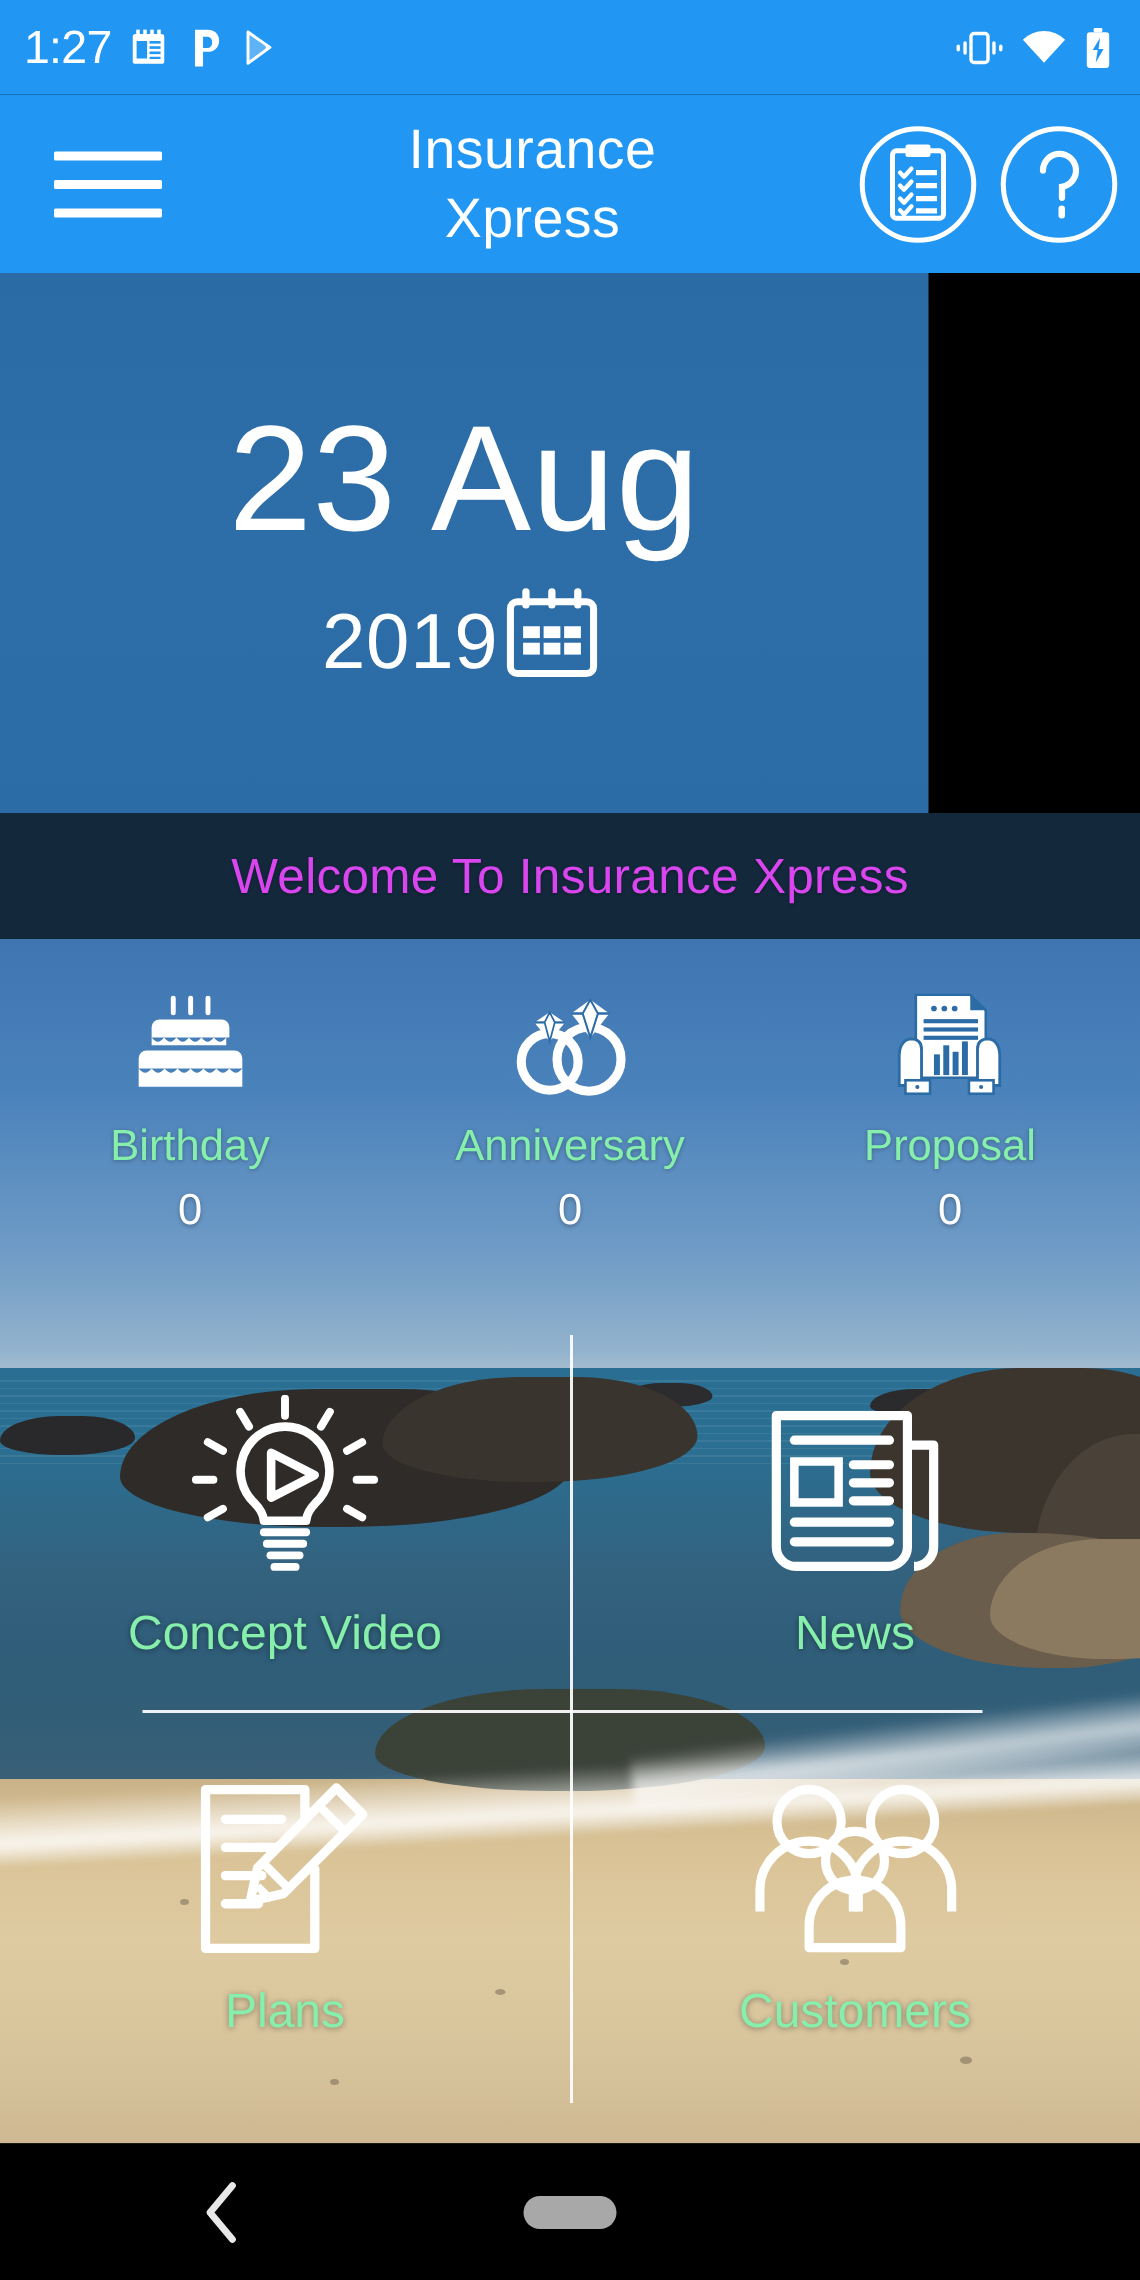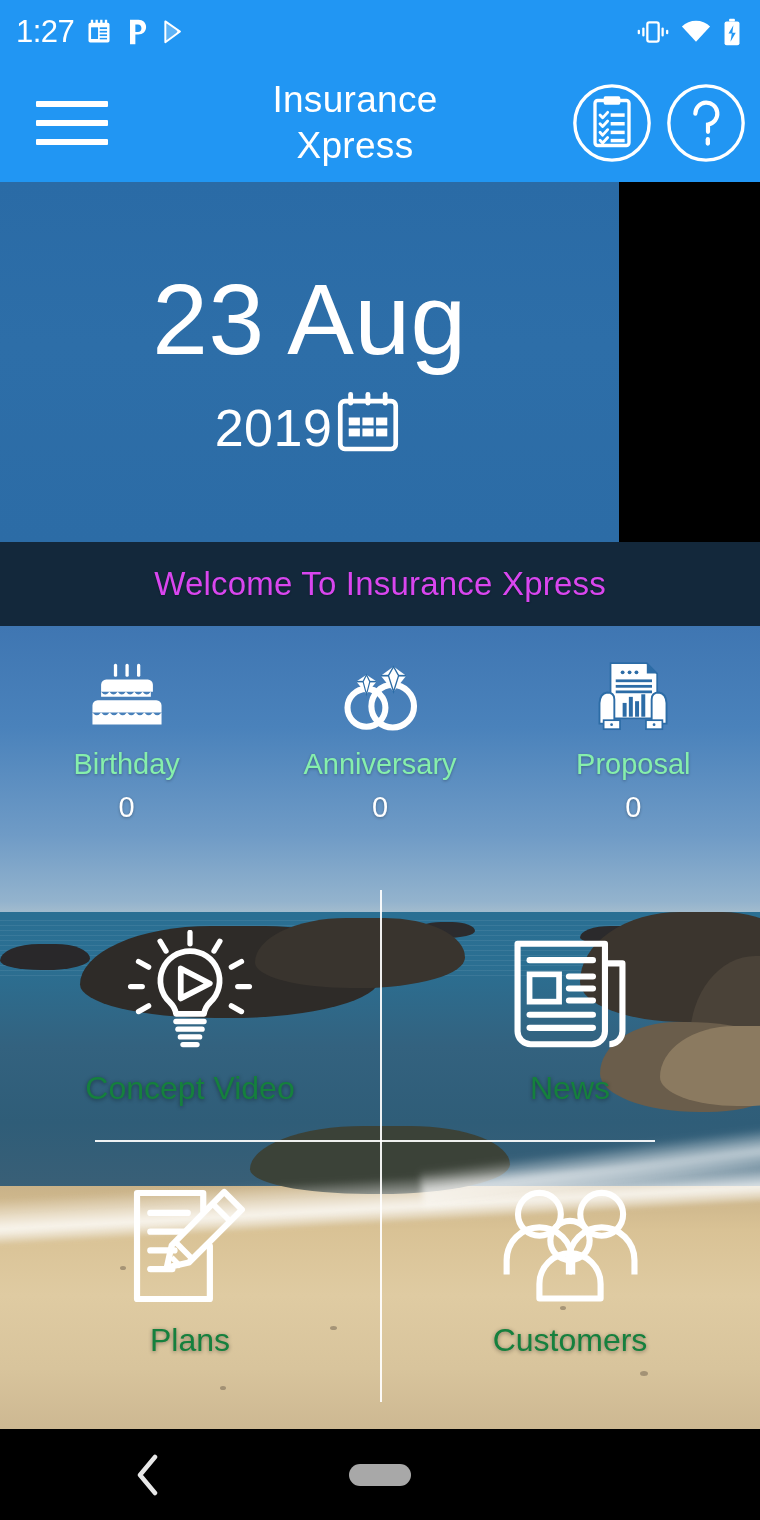--- a/index.html
+++ b/index.html
@@ -131,21 +131,21 @@
     position:absolute; width:380px; height:250px;
     display:flex; flex-direction:column; align-items:center; justify-content:center;
     cursor:pointer;
   }
   .tile.t1 { left:0;   top:0; }
   .tile.t2 { left:380px; top:0; }
   .tile.t3 { left:0;   top:252px; }
   .tile.t4 { left:380px; top:252px; }
   .tile-icon { height:140px; display:flex; align-items:center; justify-content:center; }
   .tile-label {
-    color:#15803d; font-size:32px; margin-top:6px;
+    color:#86efac; font-size:32px; margin-top:6px;
     text-shadow:0 1px 4px rgba(0,0,0,0.42);
   }
 
   
   .navbar {
     position:absolute; bottom:0; left:0; width:760px; height:91px;
     background:#000; display:flex; align-items:center;
   }
   .nav-back { position:absolute; left:134px; top:50%; transform:translateY(-50%); cursor:pointer; }
   .nav-home {

